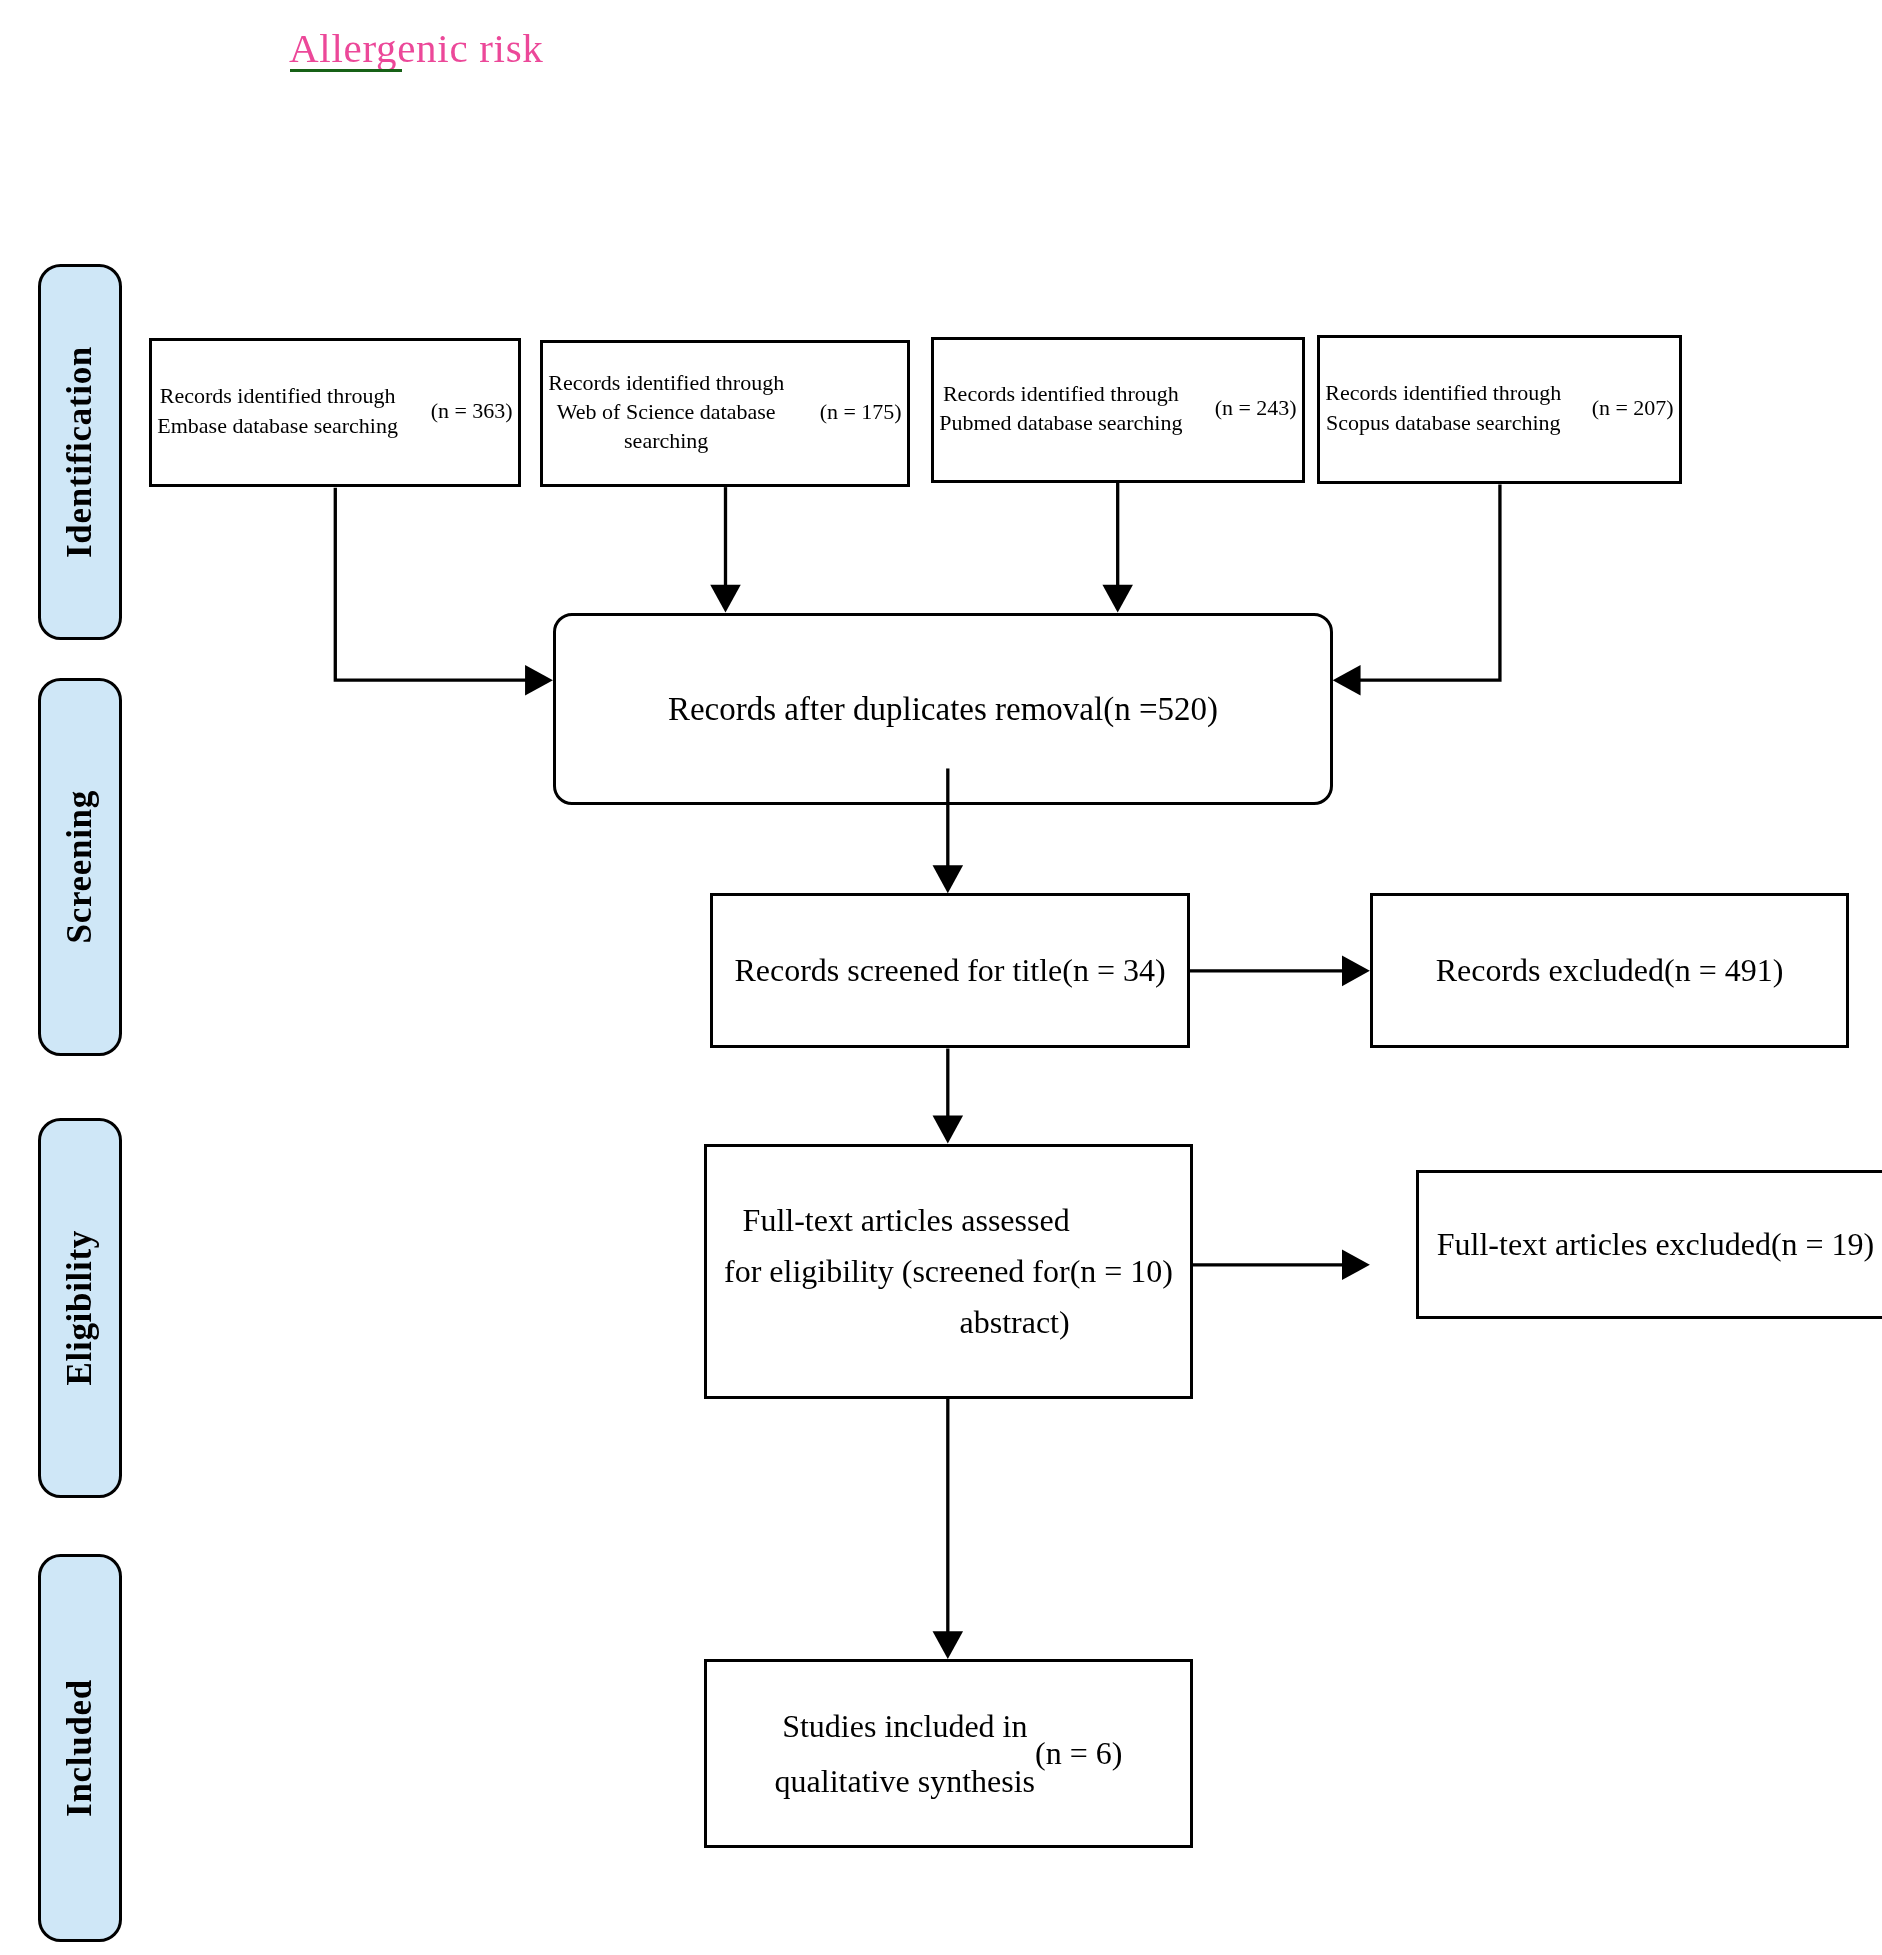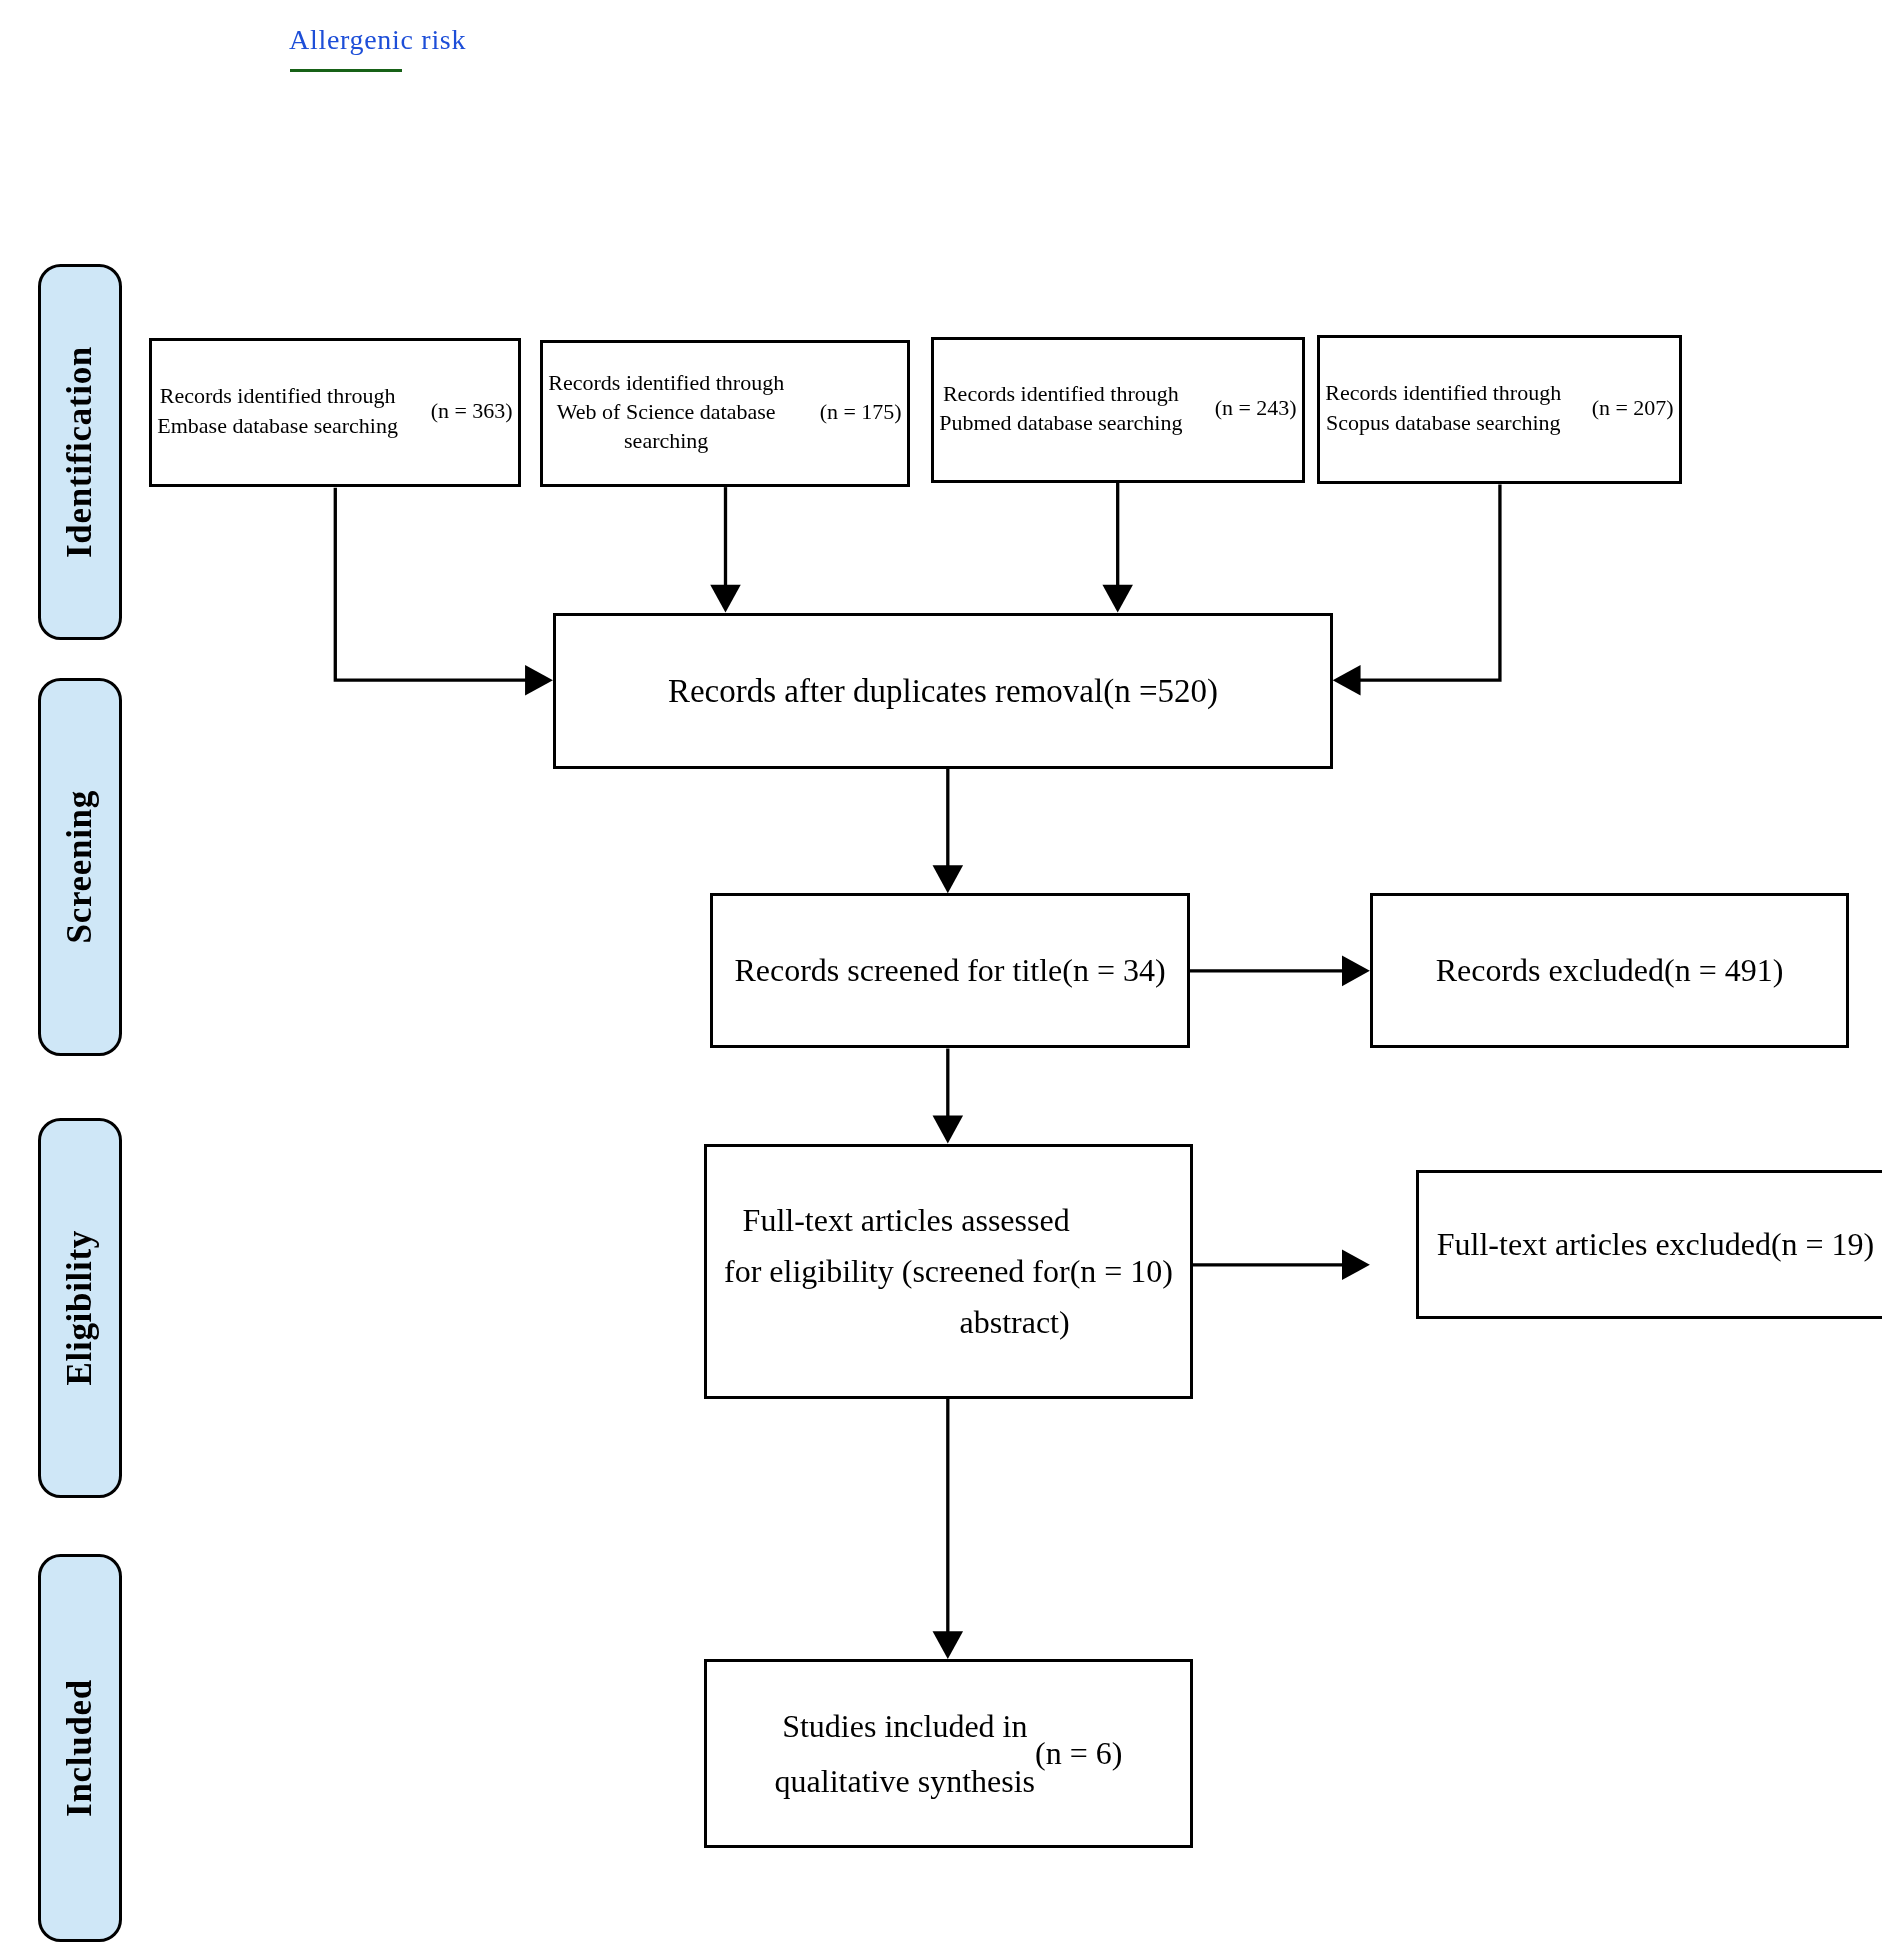--- a/index.html
+++ b/index.html
@@ -11,23 +11,23 @@
     font-family: "Liberation Serif", "DejaVu Serif", serif;
     color: #000000;
     overflow: hidden;
   }
 
   
   .diagram-title {
     position: absolute;
     left: 289px;
     top: 24px;
-    font-size: 28px;
+    font-size: 41px;
     letter-spacing: 0.7px;
-    color: #1d4ed8;
+    color: #ec4899;
     white-space: nowrap;
   }
   .title-underline {
     position: absolute;
     left: 290px;
     top: 69px;
     width: 112px;
     height: 3.3px;
     background: #176117;
   }
@@ -79,21 +79,21 @@
     padding: 10.6px 5.3px 14.6px 5.3px;
   }
 
   .box-embase    { left: 149px;  top: 338px; width: 372px;  height: 149px; }
   .box-wos       { left: 540px;  top: 340px; width: 370px;  height: 147px; }
   .box-pubmed    { left: 931px; top: 337px; width: 374px;  height: 146px; }
   .box-scopus    { left: 1317px; top: 335px; width: 365px;  height: 149px; }
 
   .mid { justify-content: center; font-size: 32px; line-height: 1.7; padding: 4px; }
 
-  .box-duplicates { left: 553px;  top: 613px;  width: 780px; height: 156px; font-size: 33px; }
+  .box-duplicates { left: 553px;  top: 613px;  width: 780px; height: 192px; font-size: 33px; border-radius: 19px; }
   .box-screened   { left: 710px; top: 893px; width: 480px;  height: 155px; }
   .box-excluded   { left: 1370px; top: 893px; width: 479px;  height: 155px; }
   .box-fulltext   { left: 704px; top: 1144px; width: 489px;  height: 255px; line-height: 1.6; text-align: right; }
   .box-ftexcluded { left: 1370px; top: 1170px; width: 479px;  height: 149px; margin-left: 46px; }
   .box-studies    { left: 704px; top: 1659px; width: 489px;  height: 189px; }
 
   
   .connectors {
     position: absolute;
     left: 0; top: 0;

